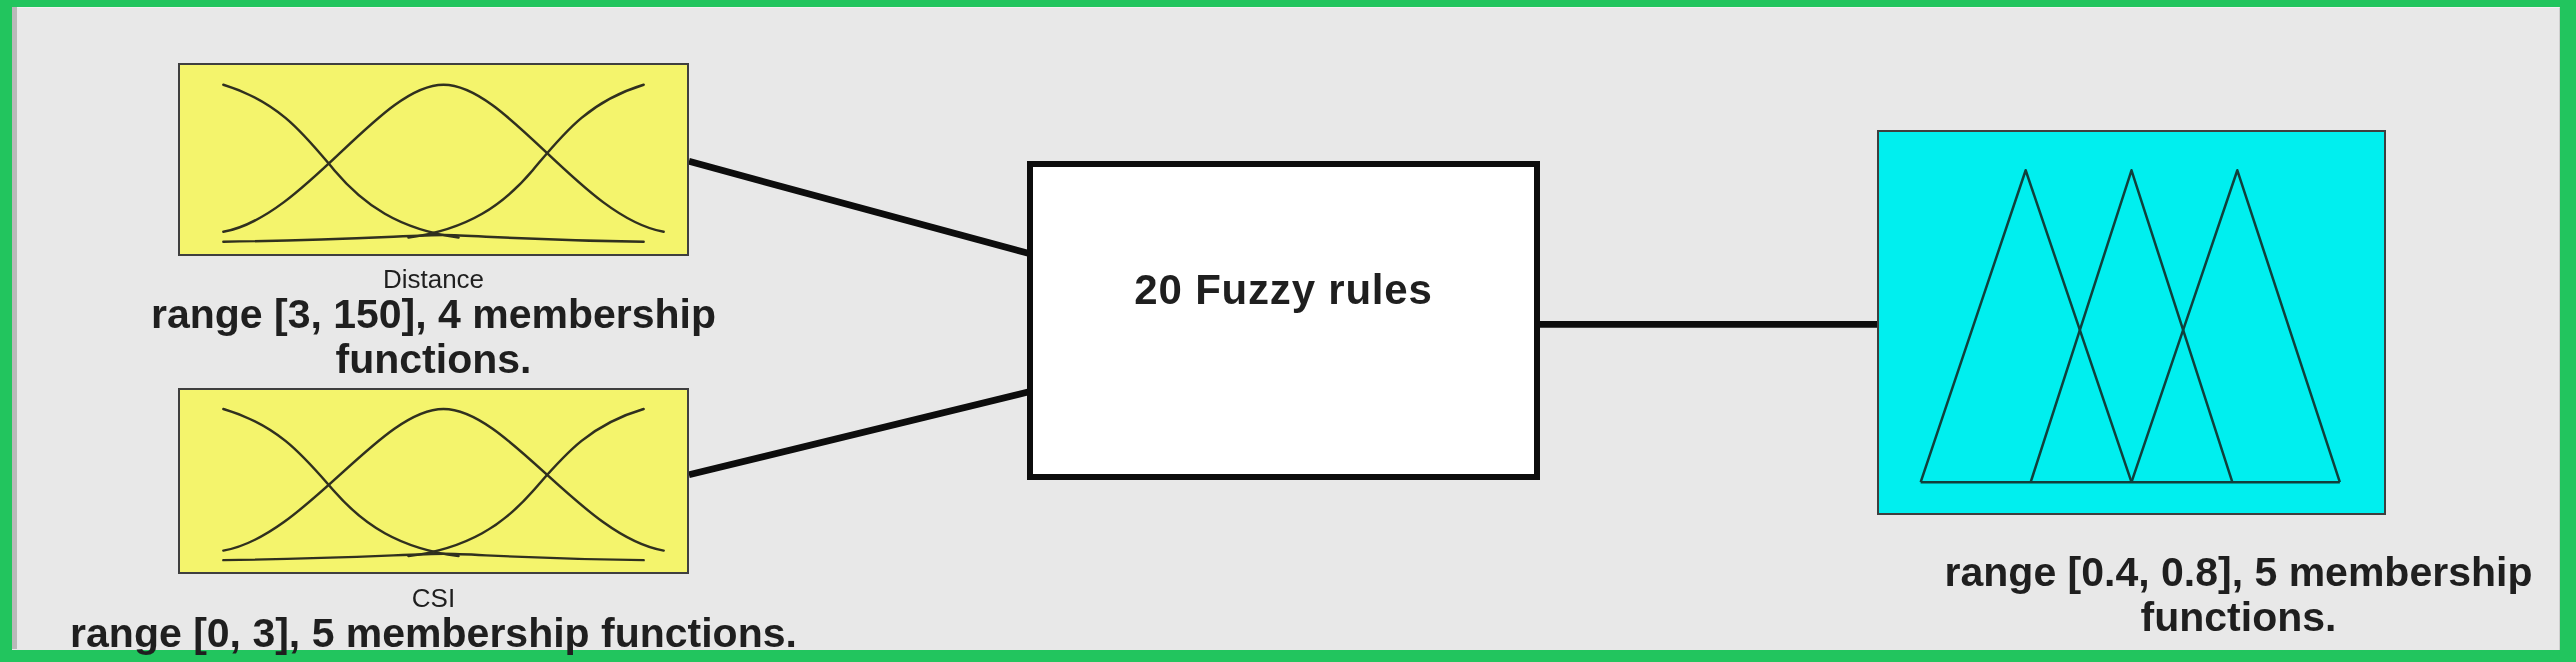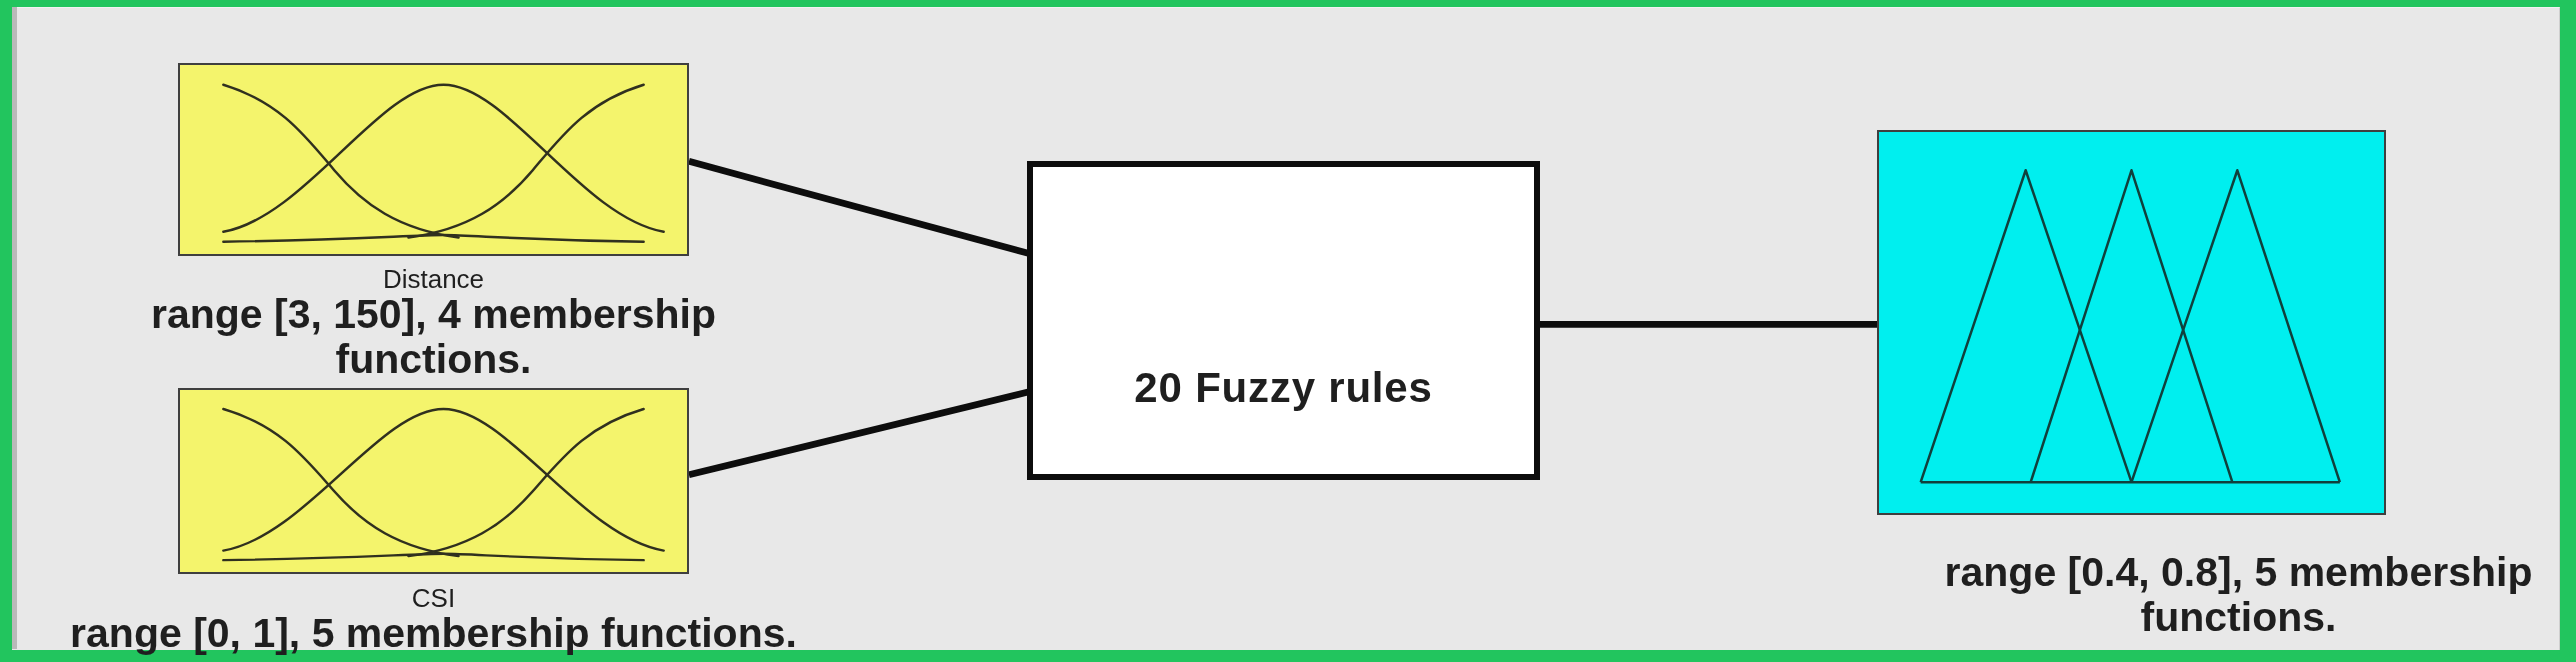--- a/index.html
+++ b/index.html
@@ -17,21 +17,21 @@
   .connectors{position:absolute;left:0;top:0;width:2576px;height:663px;}
   .var-box{
     position:absolute;box-sizing:border-box;border:2.5px solid #3f3f3f;
   }
   .var-box svg{display:block;width:100%;height:100%;}
   .input-fill{background:#f4f46c;}
   .output-fill{background:#00efef;}
   .rules-box{
     position:absolute;left:1027px;top:161px;width:513px;height:319px;
     box-sizing:border-box;border:6.7px solid #0d0d0d;background:#ffffff;
-    display:flex;align-items:flex-end;justify-content:center;padding-bottom:62px;
+    display:flex;align-items:center;justify-content:center;padding-bottom:62px;
   }
   .rules-label{font-size:42px;font-weight:600;letter-spacing:0.8px;}
   .caption{position:absolute;text-align:center;line-height:1.1;}
   .var-name{font-size:26px;font-weight:400;}
   .var-range{font-size:41px;font-weight:600;}
 </style>
 </head>
 <body>
 
 <div class="canvas">
@@ -58,21 +58,21 @@
 
   <div class="var-box input-fill" style="left:178px;top:388px;width:511px;height:186px;">
     <svg viewBox="0 0 608 230" preserveAspectRatio="none" fill="none" stroke="#30301f" stroke-width="3" stroke-linecap="round">
       <path d="M 52 24 C 120 45 150 86 185 128 C 220 170 262 200 334 210"></path>
       <path d="M 52 203 C 150 185 240 24 316 24 C 392 24 482 185 580 203"></path>
       <path d="M 556 24 C 488 45 458 86 423 128 C 388 170 346 200 274 210"></path>
       <path d="M 52 215 C 200 213 280 207 316 207 C 352 207 408 213 556 215"></path>
     </svg>
   </div>
   <div class="caption var-name" style="left:178px;top:584px;width:511px;">CSI</div>
-  <div class="caption var-range" style="left:52px;top:611px;width:763px;">range [0, 1], 5 membership functions.</div>
+  <div class="caption var-range" style="left:52px;top:611px;width:763px;">range [0, 3], 5 membership functions.</div>
 
   <div class="rules-box">
     <span class="rules-label">20 Fuzzy rules</span>
   </div>
 
   <div class="var-box output-fill" style="left:1877px;top:130px;width:509px;height:385px;">
     <svg viewBox="0 0 606 458" preserveAspectRatio="none" fill="none" stroke="#10403c" stroke-width="3" stroke-linejoin="round">
       <path d="M 50 421 L 553 421"></path>
       <path d="M 50 421 L 176 46 L 303 421"></path>
       <path d="M 182 421 L 303 46 L 424 421"></path>

